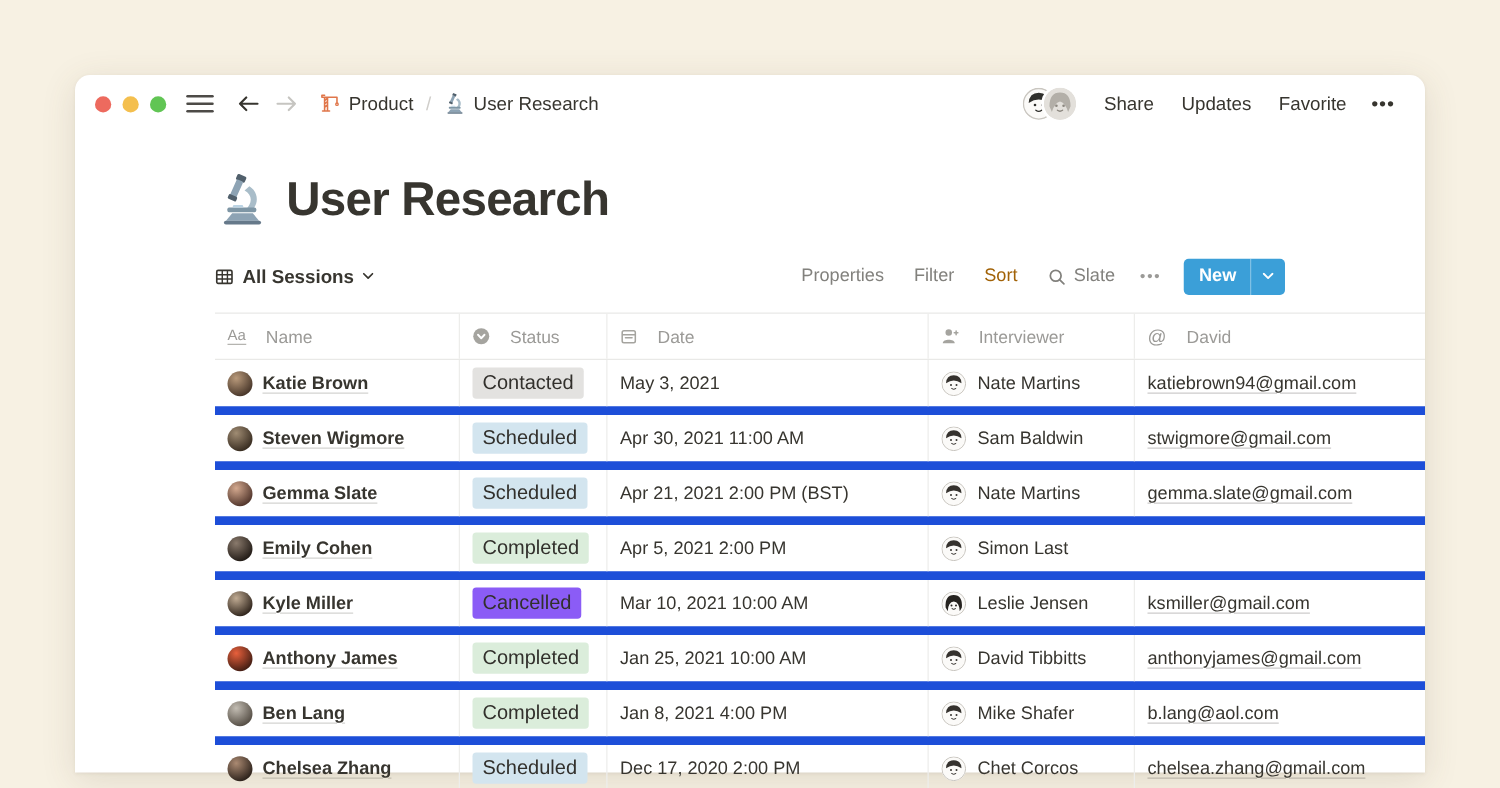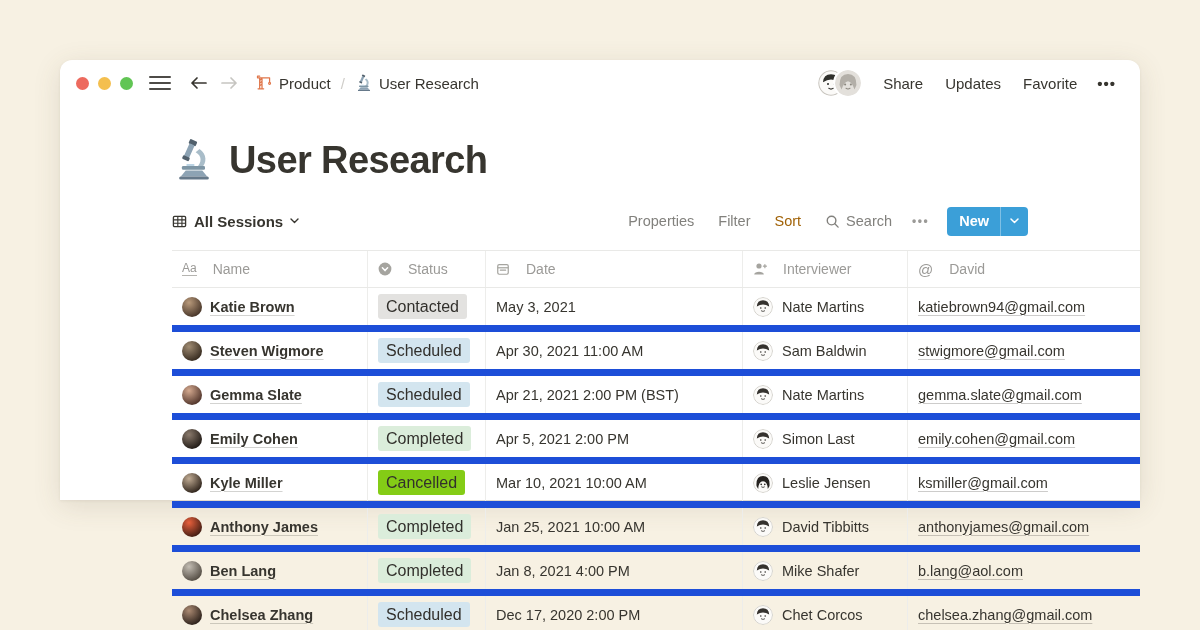--- a/index.html
+++ b/index.html
@@ -4,21 +4,21 @@
 <style>
   * { margin:0; padding:0; box-sizing:border-box; }
   html,body { width:1200px; height:630px; overflow:hidden; }
   body {
     background:#f7f1e3;
     font-family:"Liberation Sans","DejaVu Sans",sans-serif;
     color:#37352f;
     -webkit-font-smoothing:antialiased;
   }
   .window {
-    position:absolute; left:60px; top:60px; width:1080px; height:440px;
+    position:absolute; left:60px; top:60px; width:1080px; height:558px;
     background:#ffffff; border-radius:12px 12px 0 0;
     box-shadow:0 6px 28px rgba(90,80,60,0.14), 0 1px 3px rgba(90,80,60,0.08);
   }
   
   .topbar { display:flex; align-items:center; height:46px; padding:0 24px 0 16px; }
   .lights { display:flex; align-items:center; gap:9px; margin-right:16px; }
   .light { width:13px; height:13px; border-radius:50%; border:none; cursor:pointer; }
   .light.red{ background:#ed6a5e; } .light.yellow{ background:#f4bf4e; } .light.green{ background:#61c554; }
   .hamburger { width:22px; height:14px; display:flex; flex-direction:column; justify-content:space-between; margin-right:18px; cursor:pointer; }
   .hamburger span { height:2px; background:#4d4b47; border-radius:1px; }
@@ -178,21 +178,21 @@
     </div>
     <div class="vb-spacer"></div>
     <button class="vb-item">Properties</button>
     <button class="vb-item">Filter</button>
     <button class="vb-item active">Sort</button>
     <button class="vb-item">
       <svg width="15" height="15" viewBox="0 0 16 16">
         <circle cx="7" cy="7" r="4.6" fill="none" stroke="#82817d" stroke-width="1.5"></circle>
         <path d="M10.5 10.5 L14 14" stroke="#82817d" stroke-width="1.5" stroke-linecap="round"></path>
       </svg>
-      <span>Search</span>
+      <span>Slate</span>
     </button>
     <span class="vb-more">•••</span>
     <button class="new-btn">
       <span class="nb-label">New</span>
       <span class="nb-div"></span>
       <span class="nb-chev">
         <svg width="9" height="6" viewBox="0 0 9 6">
           <path d="M1 1 L4.5 4.5 L8 1" stroke="#ffffff" stroke-width="1.5" fill="none" stroke-linecap="round" stroke-linejoin="round"></path>
         </svg>
       </span>
@@ -339,32 +339,29 @@
                 <circle cx="10" cy="10" r="10" fill="#fbfaf8"></circle>
                 <circle cx="10" cy="10" r="9.5" fill="none" stroke="#c9c6c0" stroke-width="0.8"></circle>
                 <path d="M3.8 9.5 Q4.2 3.2 10 3.2 Q15.8 3.2 16.2 9.5 Q13 7.4 10 7.4 Q7 7.4 3.8 9.5 Z" fill="#35322e"></path>
                 <circle cx="7.8" cy="11" r="0.8" fill="#35322e"></circle>
                 <circle cx="12.2" cy="11" r="0.8" fill="#35322e"></circle>
                 <path d="M8.3 13.9 Q10 15.2 11.7 13.9" stroke="#35322e" stroke-width="0.8" fill="none" stroke-linecap="round"></path>
               </svg>
             </span>
       <span>Simon Last</span>
     </div>
-    <div class="td">
-      <span class="email-text">emily.cohen@gmail.com</span>
-    </div>
   </div>
 
   <div class="tgrid trow">
     <div class="td">
       <span class="avatar" style="background: radial-gradient(circle at 35% 28%, rgb(192, 171, 147) 0%, rgb(51, 40, 31) 75%);"></span>
       <span class="name-text">Kyle Miller</span>
     </div>
     <div class="td">
-      <span class="badge" style="background: #84cc16;">Cancelled</span>
+      <span class="badge" style="background: #8b5cf6;">Cancelled</span>
     </div>
     <div class="td">
       <span>Mar 10, 2021 10:00 AM</span>
     </div>
     <div class="td">
       <span class="iv-av">
               <svg viewBox="0 0 20 20">
                 <circle cx="10" cy="10" r="10" fill="#fbfaf8"></circle>
                 <circle cx="10" cy="10" r="9.5" fill="none" stroke="#c9c6c0" stroke-width="0.8"></circle>
                 <path d="M3.5 13 Q2.8 3 10 3 Q17.2 3 16.5 13 L14.8 16 Q14.5 8.5 10 8.2 Q5.5 8.5 5.2 16 Z" fill="#262320"></path>

